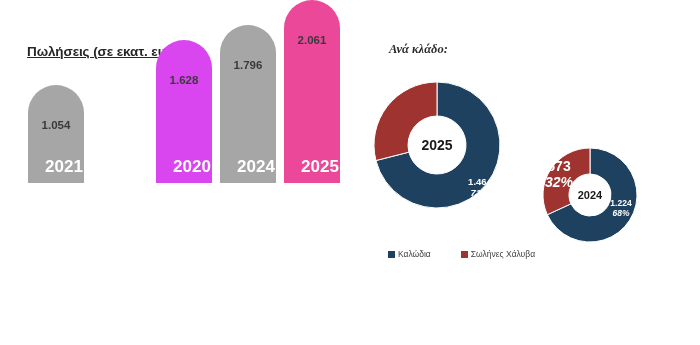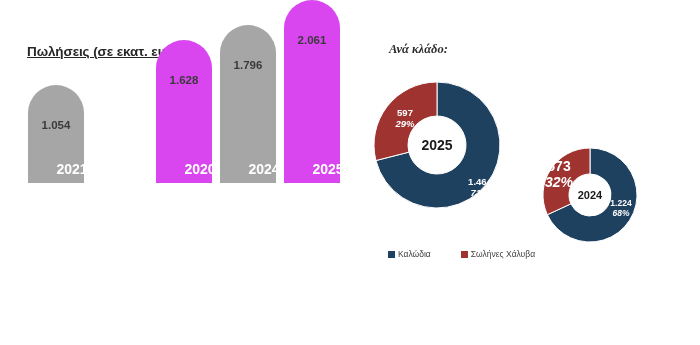--- a/index.html
+++ b/index.html
@@ -58,25 +58,25 @@
     left: 0;
     width: 100%;
     text-align: center;
     font-size: 11.5px;
     font-weight: bold;
     color: #3a3a3a;
     white-space: nowrap;
   }
   .bar-label {
     position: absolute;
-    left: 16px;
+    left: 8px;
     bottom: 6px;
     width: 100%;
     text-align: center;
-    font-size: 14px;
+    font-size: 17px;
     font-weight: bold;
     color: #ffffff;
     white-space: nowrap;
   }
 
   
   .donut-title {
     position: absolute;
     left: 389px;
     top: 42px;
@@ -165,42 +165,38 @@
     <div class="bar" id="bar2" style="left: 156px; height: 143px; background: #d946ef;">
       <div class="bar-value" id="bar2v" style="top: 34px;">1.628</div>
       <div class="bar-label">2020</div>
     </div>
 
     <div class="bar" id="bar3" style="left: 220px; height: 158px; background: rgb(166, 166, 166);">
       <div class="bar-value" id="bar3v" style="top: 34px; text-align: center;">1.796</div>
       <div class="bar-label">2024</div>
     </div>
 
-    <div class="bar" id="bar4" style="left: 284px; height: 183px; background: #d946ef;">
+    <div class="bar" id="bar4" style="left: 284px; height: 183px; background: #ec4899;">
       <div class="bar-value" id="bar4v" style="top: 34px;">2.061</div>
       <div class="bar-label">2025</div>
     </div>
 
   </div>
 
   <div class="donut-title">Ανά κλάδο:</div>
 
   <div class="donut-wrap" id="donut2025" style="left:373px; top:81px; width:128px; height:128px;">
     <svg id="donut2025svg" width="128" height="128" viewBox="0 0 128 128">
         <path d="M 64 1 A 63 63 0 1 1 2.9464387285107705 79.53906870016702 L 35.895979732171625 71.15290463975943 A 29 29 0 1 0 64 35 Z" fill="#1f4160" stroke="#ffffff" stroke-width="1"></path>
         <path d="M 2.9464387285107705 79.53906870016702 A 63 63 0 0 1 63.999999999999986 1 L 63.99999999999999 35 A 29 29 0 0 0 35.895979732171625 71.15290463975943 Z" fill="#9e3330" stroke="#ffffff" stroke-width="1"></path>
       </svg>
     <div class="donut-center">
       <span class="donut-center-text" style="font-size:14px;">2025</span>
     </div>
   </div>
-  <div class="slice-label" style="left:382px; top:108px; width:46px; color:#ffffff; font-size:9.5px;">
-    <span class="v">597</span>
-    <span class="p">29%</span>
-  </div>
   <div class="slice-label" style="left:456px; top:177px; width:48px; color:#ffffff; font-size:9.5px;">
     <span class="v">1.464</span>
     <span class="p">71%</span>
   </div>
 
   <div class="donut-wrap" id="donut2024" style="left:542px; top:147px; width:96px; height:96px;">
     <svg id="donut2024svg" width="96" height="96" viewBox="0 0 96 96">
         <path d="M 48 1 A 47 47 0 1 1 5.331472006402592 67.70778320510945 L 28.935338556052223 56.805605261857416 A 21 21 0 1 0 48 27 Z" fill="#1f4160" stroke="#ffffff" stroke-width="1"></path>
         <path d="M 5.331472006402592 67.70778320510945 A 47 47 0 0 1 47.99999999999999 1 L 47.99999999999999 27 A 21 21 0 0 0 28.935338556052223 56.805605261857416 Z" fill="#9e3330" stroke="#ffffff" stroke-width="1"></path>
       </svg>

